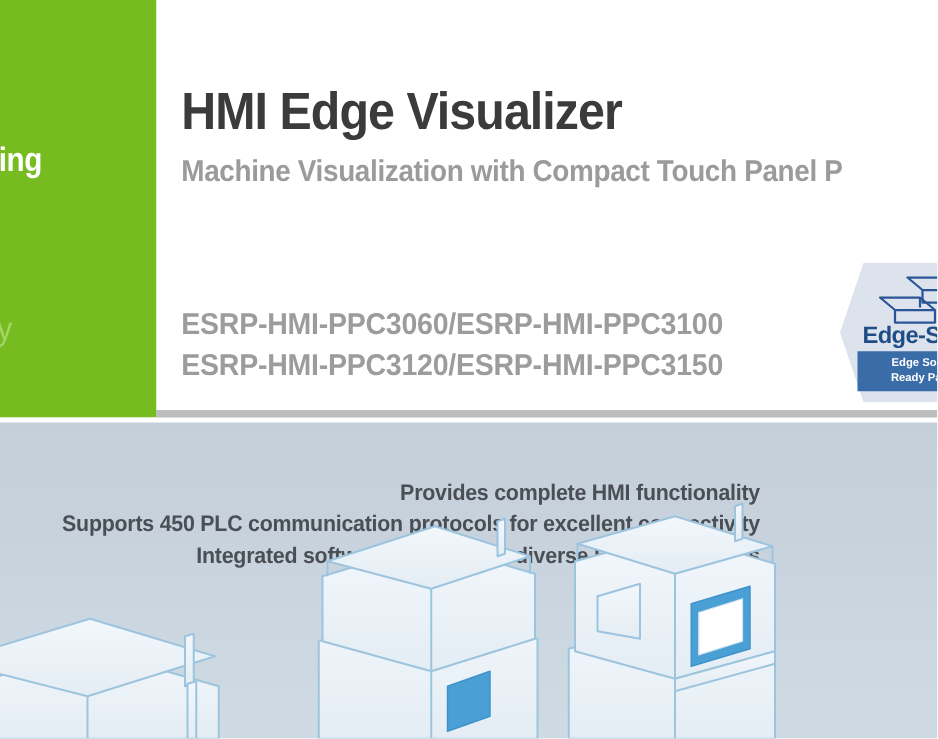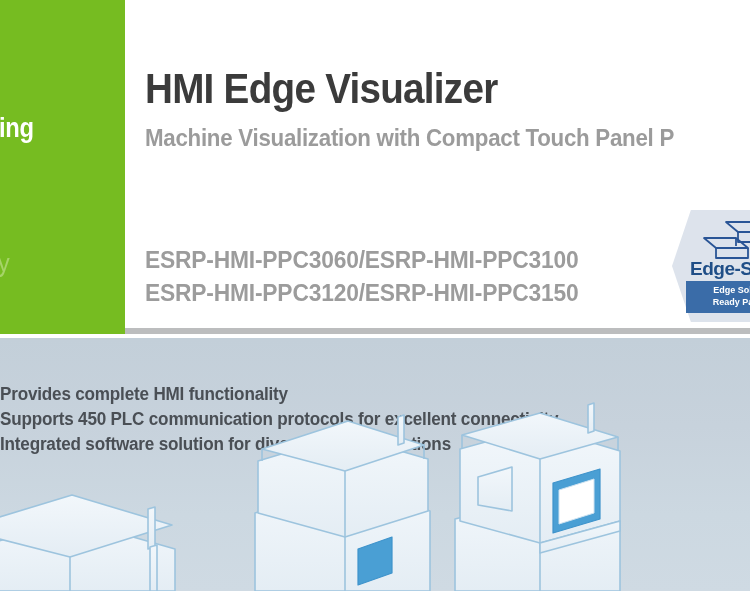--- a/index.html
+++ b/index.html
@@ -195,20 +195,21 @@
     height: 253px;
     background: linear-gradient(180deg, #c3cfd9 0%, #c7d2dc 35%, #ccd8e1 70%, #cfdae3 100%);
     overflow: hidden;
   }
 
   .features {
     position: absolute;
     left: 0;
     top: 44px;
     width: 640px;
+    text-align: right;
   }
   .feature-item {
     position: relative;
     color: #4a4f55;
     font-size: 18px;
     line-height: 25px;
     font-weight: 700;
     letter-spacing: -0.2px;
     font-family: "Liberation Sans Narrow", "Liberation Sans", sans-serif;
     transform: scaleX(0.95);

